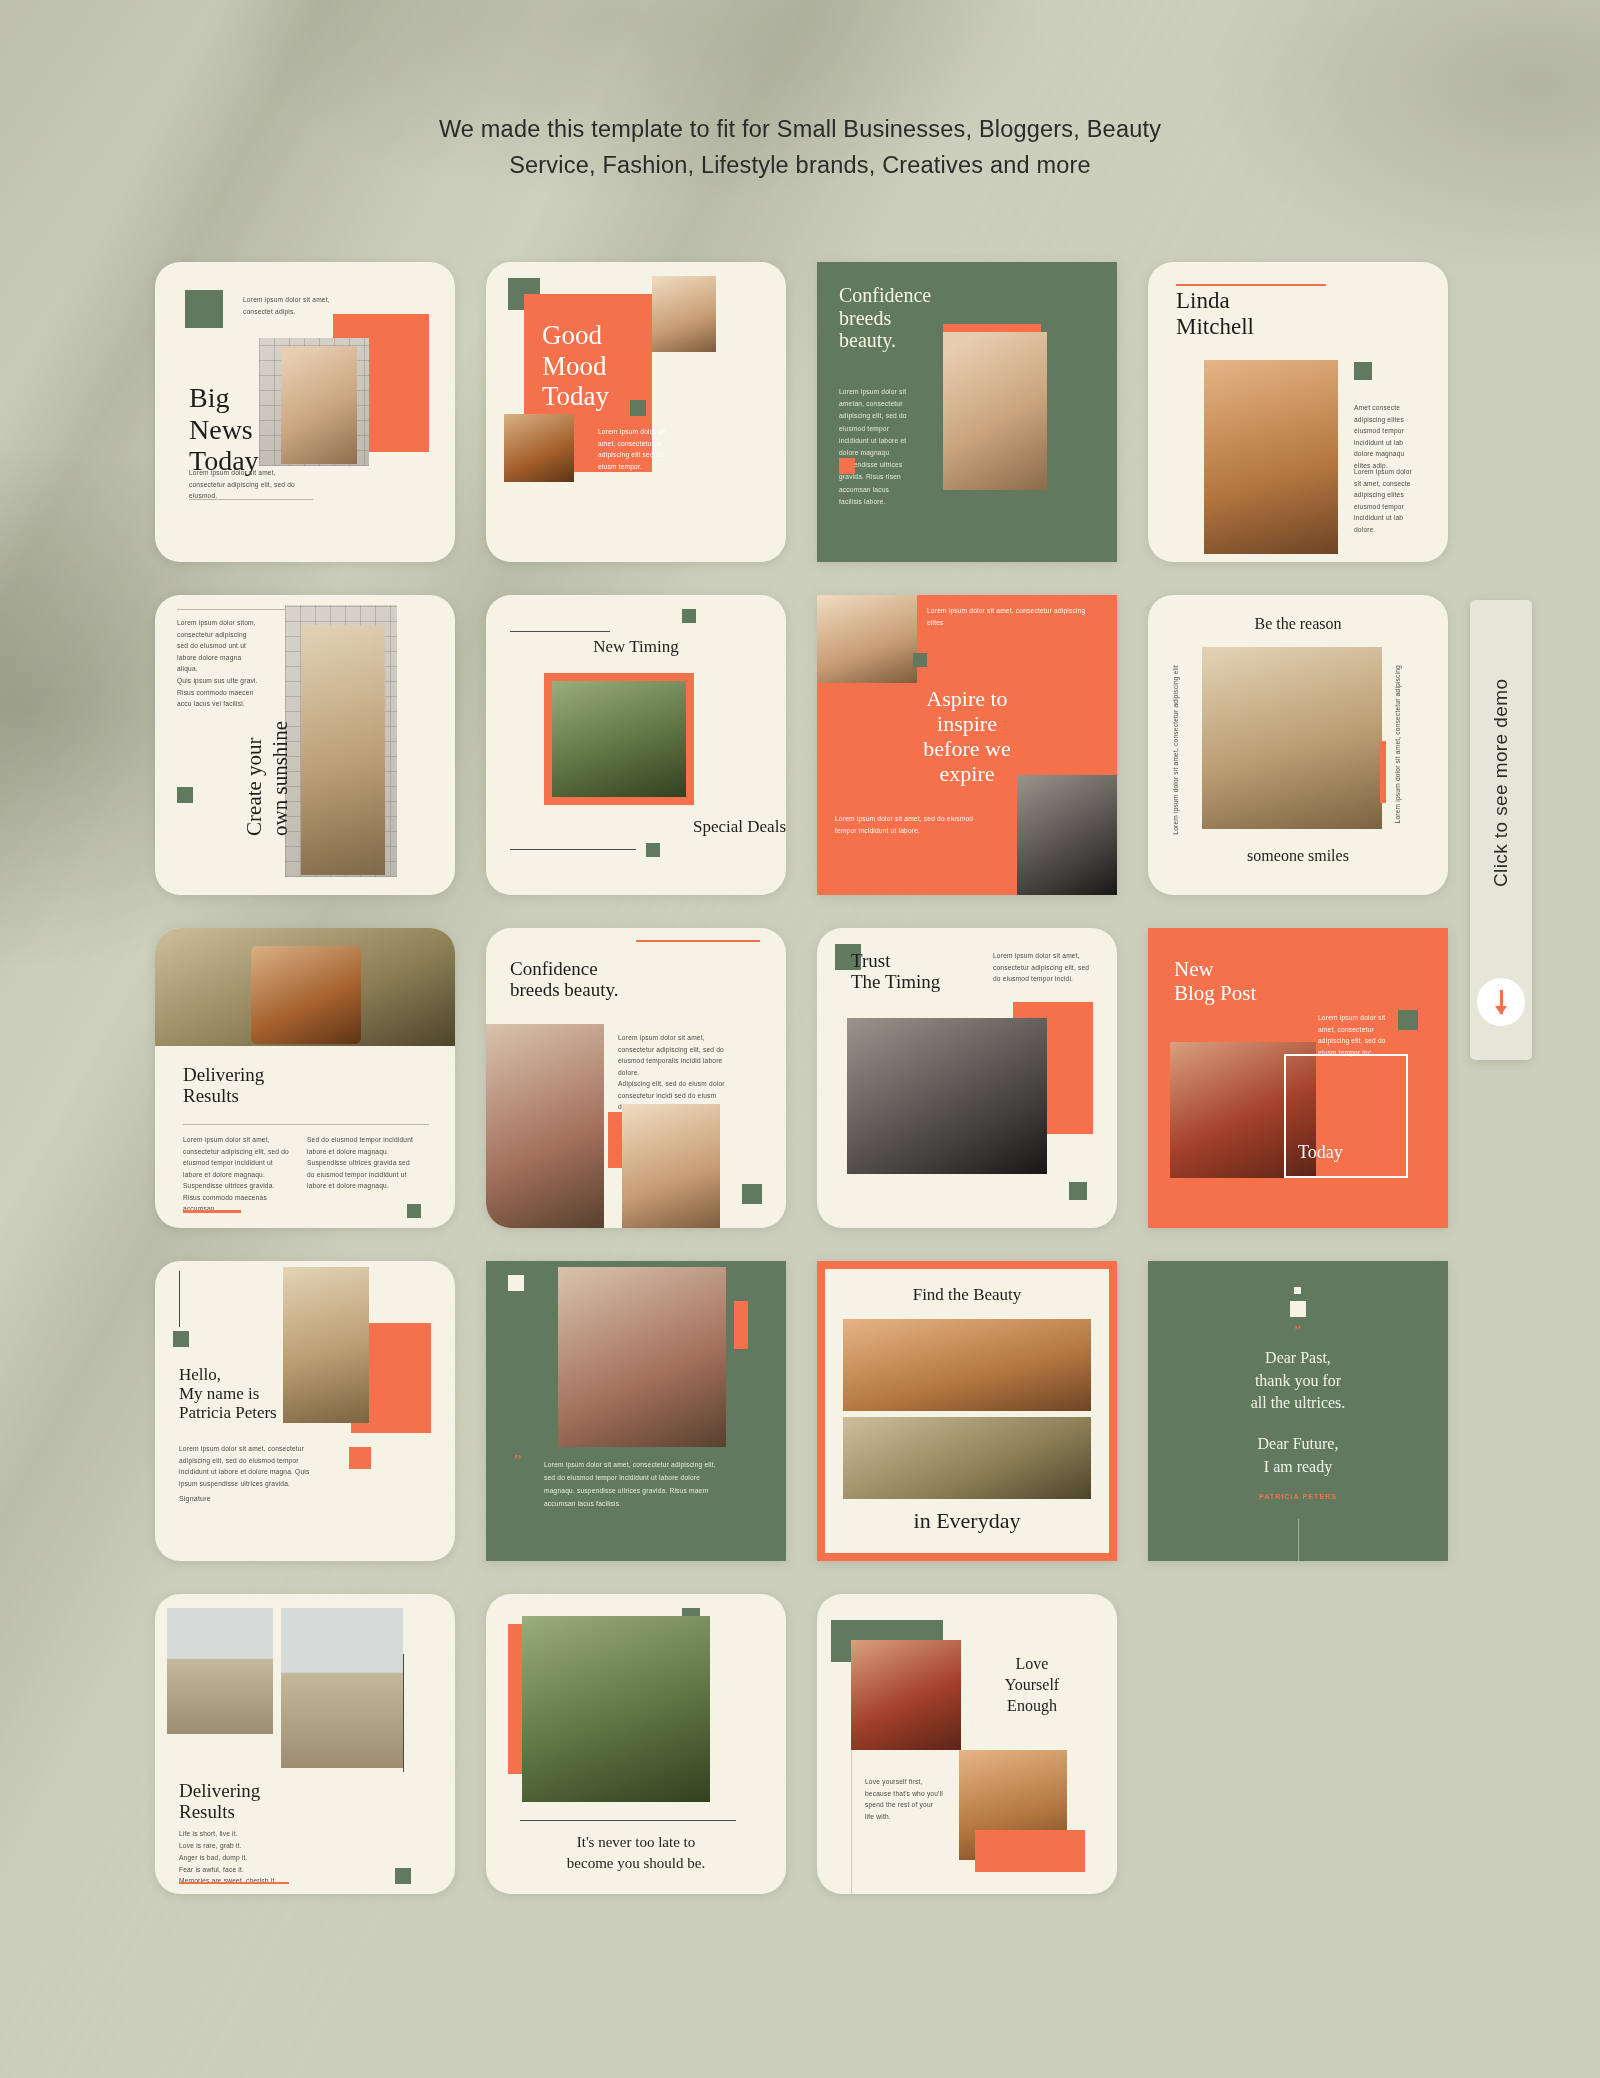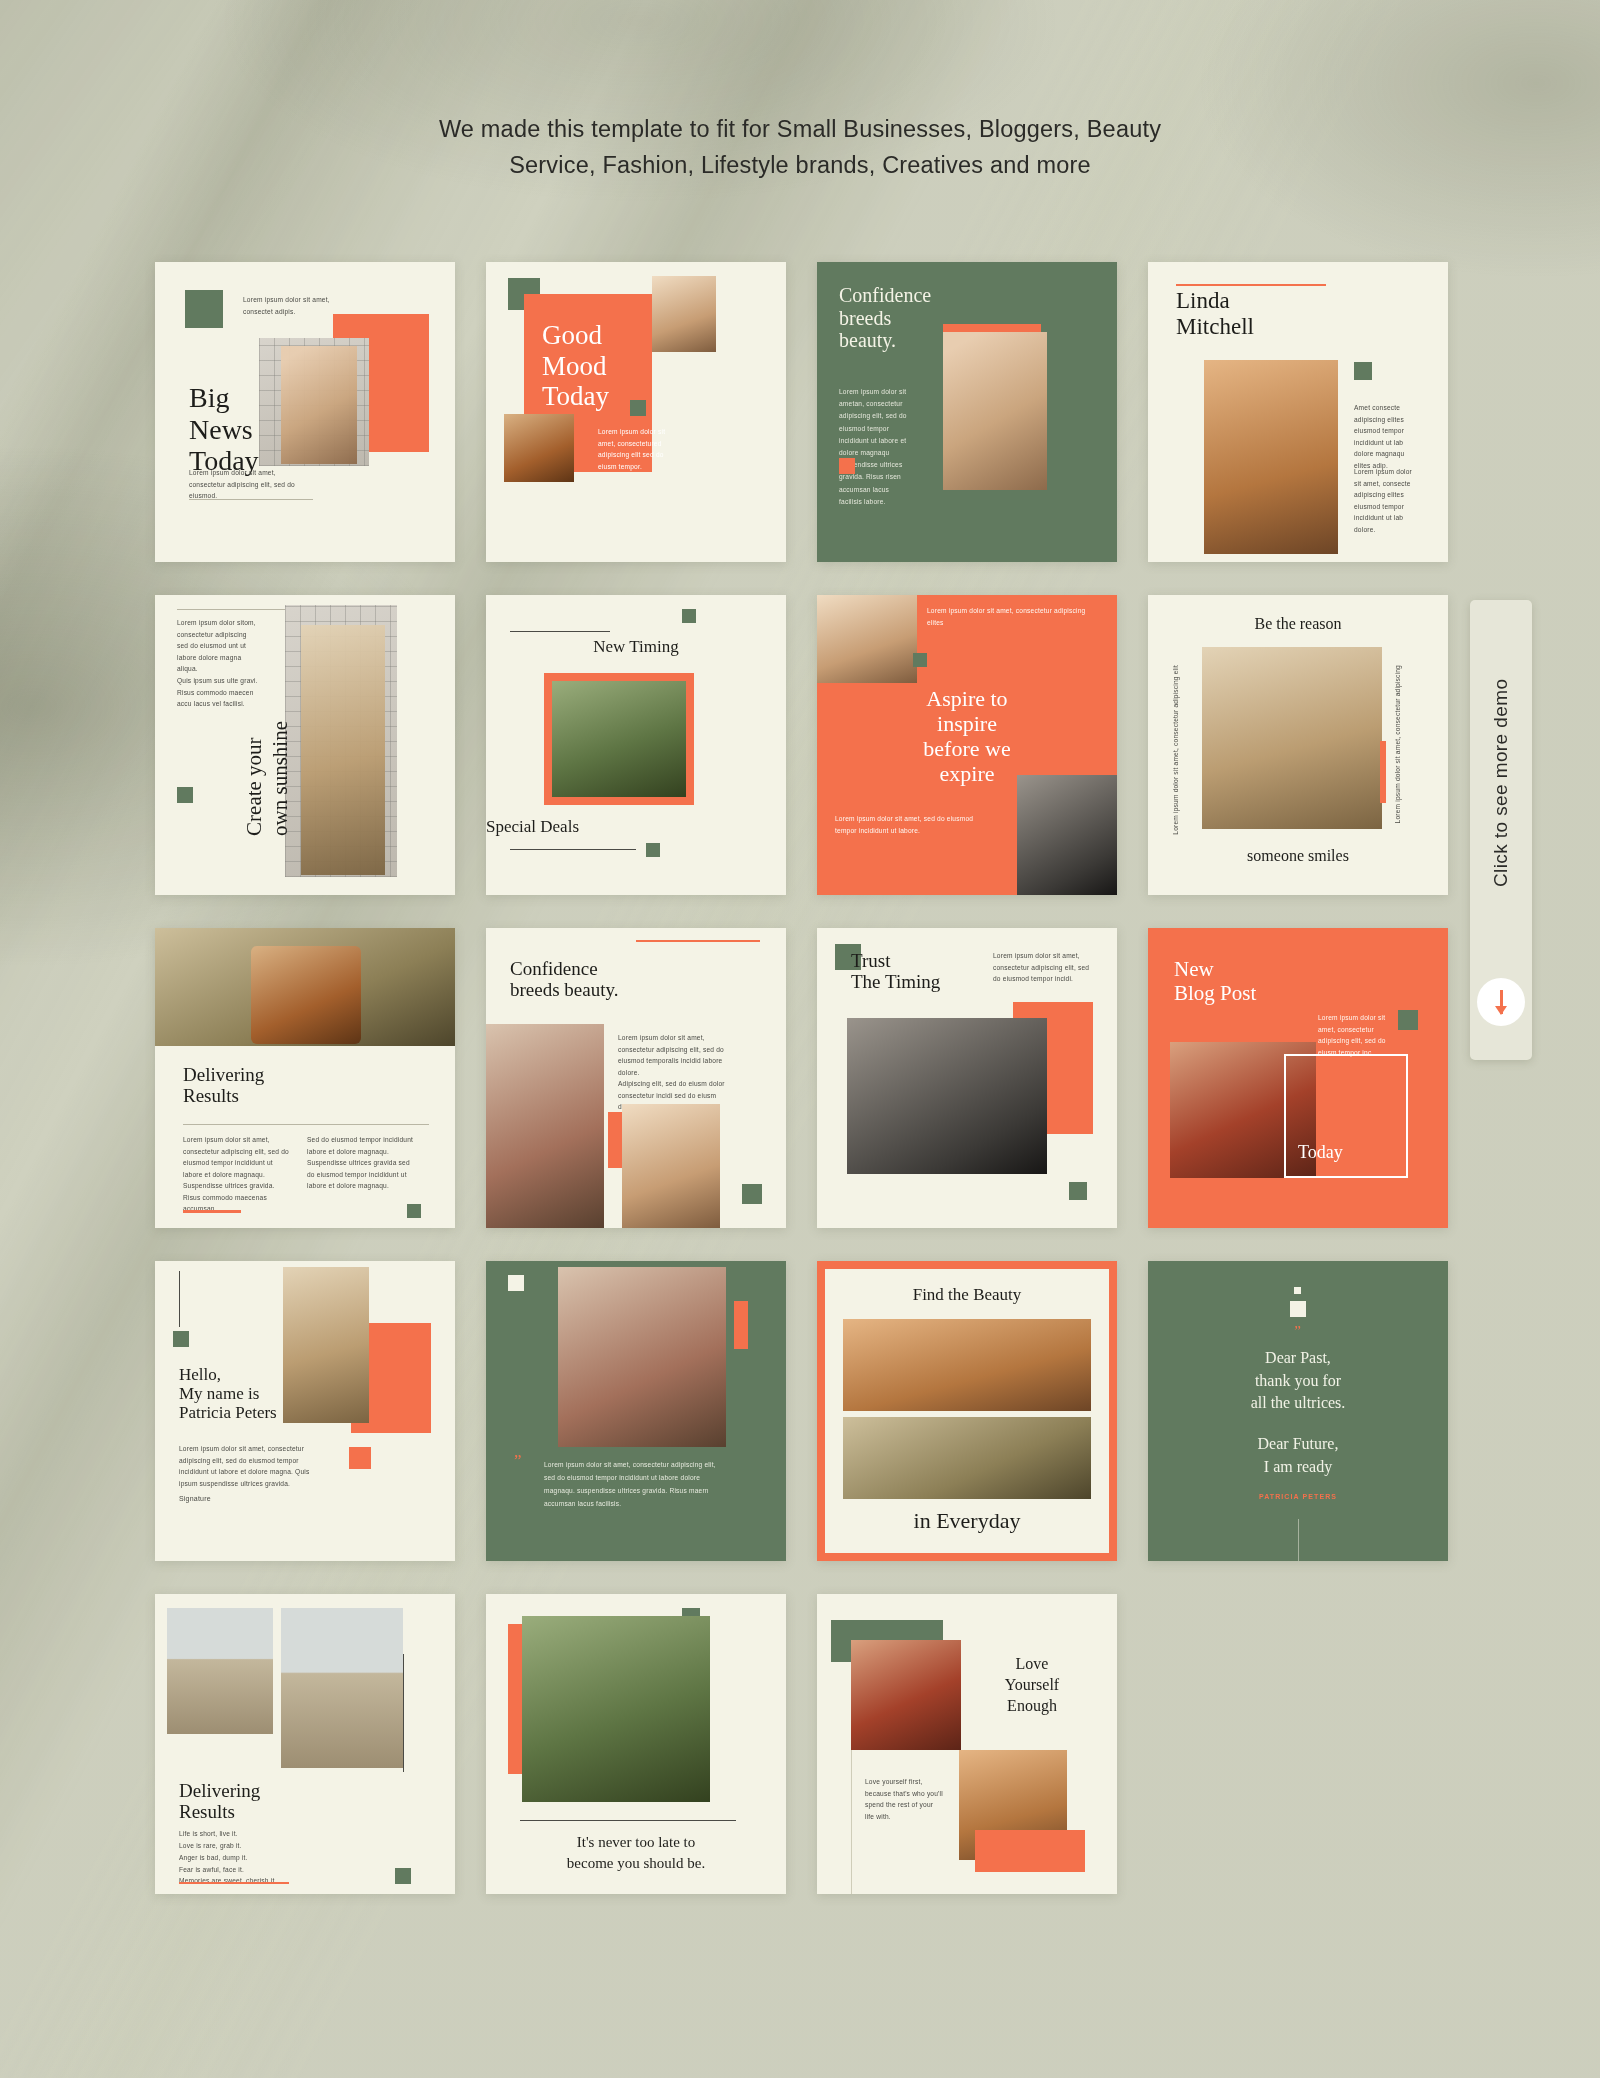--- a/index.html
+++ b/index.html
@@ -23,21 +23,21 @@
                radial-gradient(ellipse 600px 260px at 40% 1%, rgba(104,110,86,.18), rgba(104,110,86,0) 70%);
     mix-blend-mode:multiply;}
 
   .headline{position:absolute;left:0;right:0;top:112px;text-align:center;z-index:6;
     font-size:23.5px;line-height:1.52;color:#2b2b28;letter-spacing:.2px;}
 
   .grid{position:absolute;left:155px;top:262px;width:1290px;z-index:6;
     display:grid;grid-template-columns:repeat(4,300px);gap:33px 31px;}
   .card{width:300px;height:300px;position:relative;overflow:hidden;
     background:#f4f3e6;box-shadow:0 2px 10px rgba(90,95,70,.18);}
-  .cream{background:#f4f3e6;}
+  .cream{background:#f4f3e6;border-radius:25px;}
   .green{background:#617a5f;}
   .orange{background:#f4714c;}
   
   .ph{position:absolute;background-size:cover;background-position:center;}
   .p-tile{background:
       repeating-linear-gradient(0deg,rgba(120,120,115,.35) 0 1px,transparent 1px 15px),
       repeating-linear-gradient(90deg,rgba(120,120,115,.35) 0 1px,transparent 1px 15px),
       linear-gradient(160deg,#d8d4cc,#bdb8ae);}
   .p-skin{background:linear-gradient(150deg,#e8cdb0 10%,#caa57e 55%,#8d6a4b 100%);}
   .p-skin2{background:linear-gradient(160deg,#f0dcc2,#c79d74 60%,#7e5c3e);}
@@ -138,21 +138,21 @@
     <div class="sq g" style="left:22px;top:192px;width:16px;height:16px;"></div>
   </div>
 
 
   <div class="card cream">
     <div class="sq g" style="left:196px;top:14px;width:14px;height:14px;"></div>
     <div class="rule" style="left:24px;top:36px;width:100px;background:#4a4a45;"></div>
     <div class="ttl" style="position:absolute;left:0;right:0;top:42px;text-align:center;font-size:17px;">New Timing</div>
     <div class="sq o" style="left:58px;top:78px;width:150px;height:132px;"></div>
     <div class="ph p-forest" style="left:66px;top:86px;width:134px;height:116px;"></div>
-    <div class="ttl" style="position:absolute;left:0;right:0;top:222px;text-align:left;font-size:17px;">Special Deals</div>
+    <div class="ttl" style="position:absolute;left:0;right:0;top:222px;text-align:right;font-size:17px;">Special Deals</div>
     <div class="rule" style="left:24px;top:254px;width:126px;background:#4a4a45;"></div>
     <div class="sq g" style="left:160px;top:248px;width:14px;height:14px;"></div>
   </div>
 
   <div class="card orange">
     <div class="ph p-skin2" style="left:0;top:0;width:100px;height:88px;"></div>
     <div class="body-s" style="position:absolute;left:110px;top:10px;width:170px;color:#fff8f2;">Lorem ipsum dolor sit amet, consectetur adipiscing elites</div>
     <div class="sq g" style="left:96px;top:58px;width:14px;height:14px;"></div>
     <div class="ttl" style="position:absolute;left:0;right:0;top:92px;text-align:center;font-size:22px;color:#fff;white-space:pre-line;">Aspire to
 inspire

